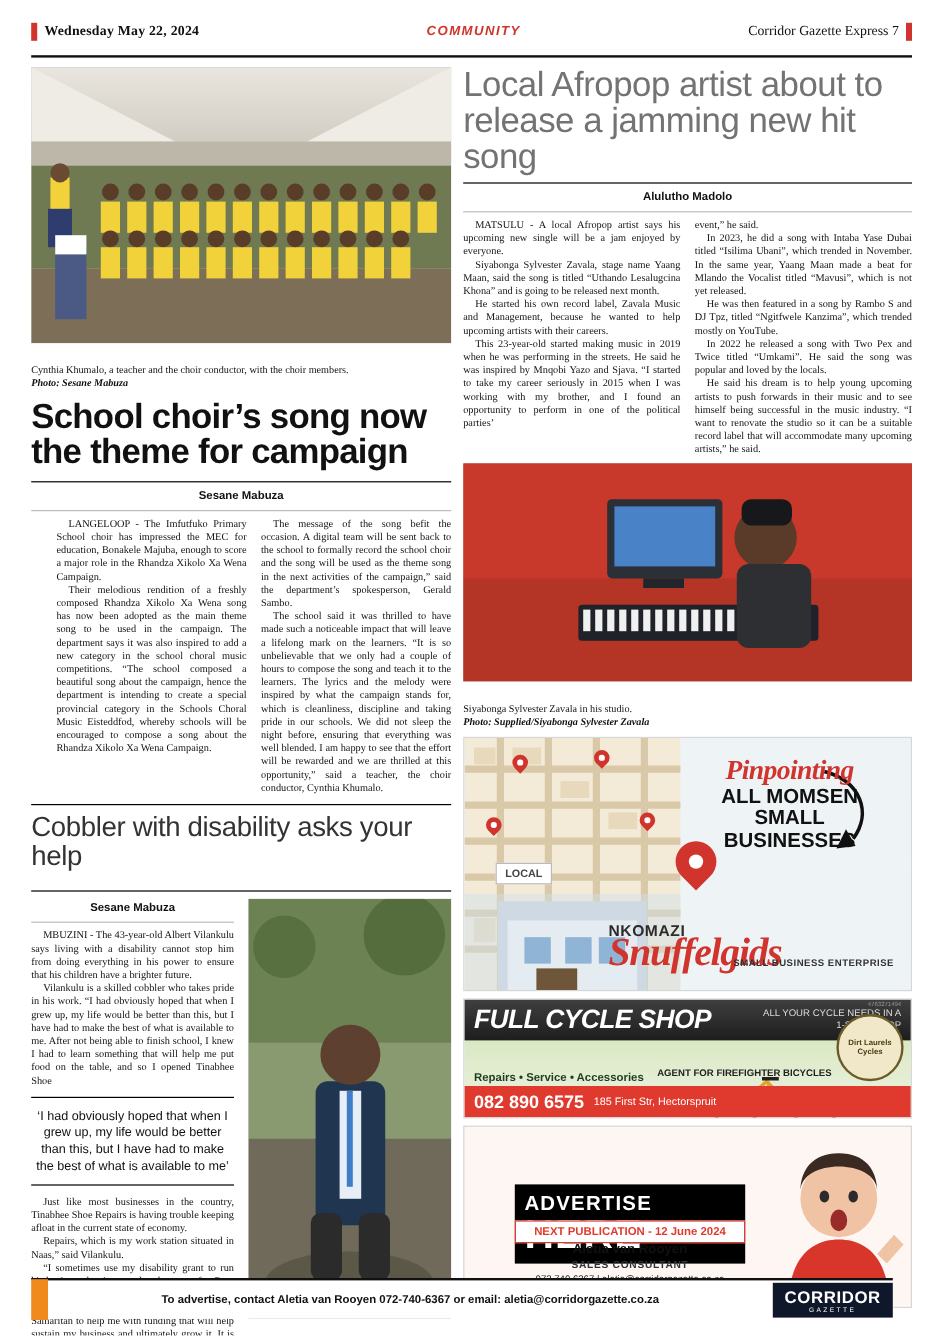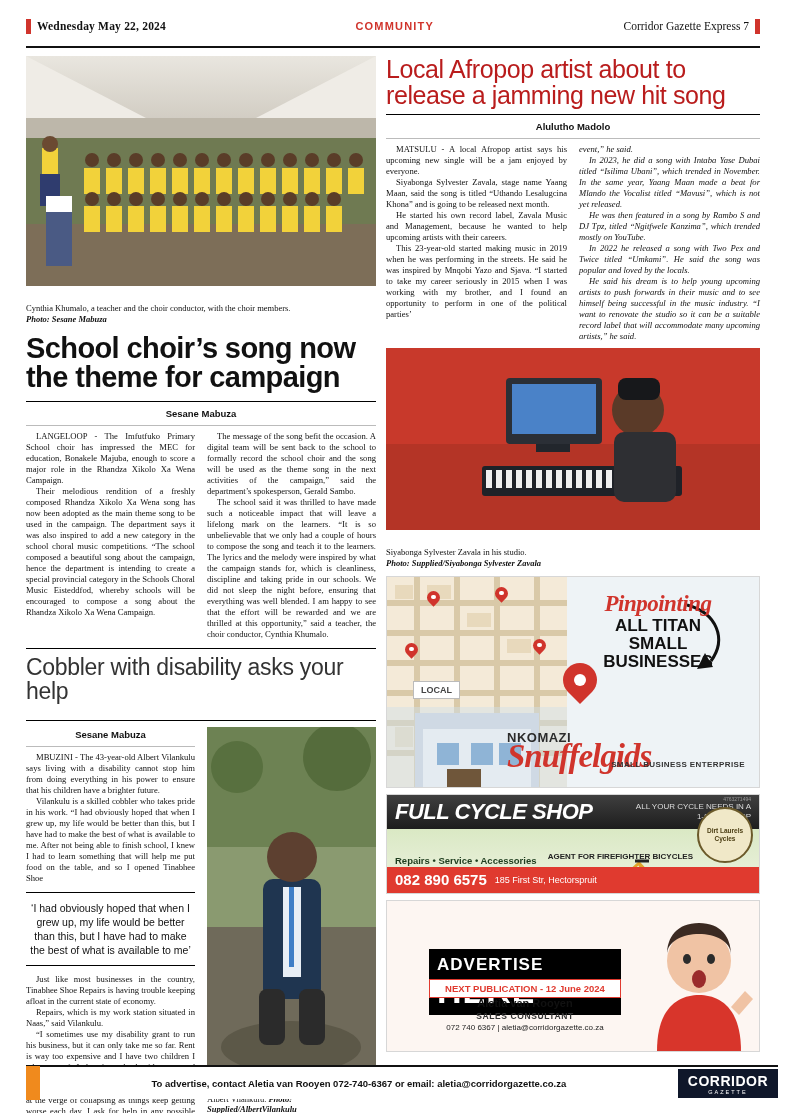--- a/index.html
+++ b/index.html
@@ -25,21 +25,21 @@
     align-items: center;
     justify-content: space-between;
     border-bottom: 2px solid #111;
     padding-bottom: 16px;
     margin-bottom: 8px;
     height: 26px;
   }
   .mh-left { display:flex; align-items:center; gap:6px; }
   .mh-bar { width:5px; height:15px; background:#d0342c; }
   .mh-date { font-family:"Liberation Serif", serif; font-weight:bold; font-size:11.5px; letter-spacing:.2px; }
-  .mh-center { color:#d0342c; font-family:"Liberation Sans", sans-serif; font-size:11px; letter-spacing:1.2px; font-weight:600; }
+  .mh-center { color:#d0342c; font-family:"Liberation Sans", sans-serif; font-size:11px; letter-spacing:1.2px; font-weight:600;font-style:italic; }
   .mh-right { display:flex; align-items:center; gap:6px; font-size:11.5px; }
 
   
   .cols { display:flex; gap:10px; }
   .col { }
   .left-col { width: 350px; }
   .right-col { width: 374px; }
 
   
   .photo { position:relative; overflow:hidden; background:#bdbdbd; }
@@ -93,23 +93,23 @@
     font-family:"Liberation Sans", sans-serif;
     font-size:10.5px;
     line-height:1.35;
     color:#111;
   }
 
   
   .afro-hl {
     font-family:"Liberation Sans", sans-serif;
     font-weight:400;
-    font-size:25px;
+    font-size:29px;
     line-height:1.04;
-    color:#b91c1c;
+    color:#737373;
     margin:0 0 4px 0;
     letter-spacing:-0.4px;
   }
 
   
   .ad { border:1px solid #d7d7d7; }
 
   
   .snuffel {
     position:relative; width:100%; height:212px; overflow:hidden;
@@ -226,21 +226,21 @@
     font-family:"Liberation Sans", sans-serif; font-weight:bold; font-size:8.5px; color:#333; letter-spacing:.6px;
   }
   .advert-contact {
     position:absolute; left:42px; top:122px; width:192px; text-align:center;
     font-family:"Liberation Sans", sans-serif; font-size:8px; color:#222;
   }
   .advert-person { position:absolute; right:2px; bottom:0; width:116px; height:148px; }
 
   
   .footer {
-    position:absolute; left:26px; right:8px; bottom:14px; height:34px;
+    position:absolute; left:26px; right:42px; bottom:14px; height:34px;
     background:#fff; border-top:2px solid #111; display:flex; align-items:center;
   }
   .foot-orange { width:14px; height:34px; background:#f08a1d; }
   .foot-text {
     flex:1; text-align:center;
     font-family:"Liberation Sans", sans-serif; font-weight:bold; font-size:9.5px;
   }
   .foot-logo {
     background:#0f172a; color:#fff; padding:4px 10px 3px 10px; text-align:center;
     font-family:"Liberation Sans", sans-serif; font-weight:bold; font-size:14px; letter-spacing:.5px;
@@ -358,21 +358,21 @@
       </div>
       <div class="cap">Cynthia Khumalo, a teacher and the choir conductor, with the choir members.</div>
       <div class="credit">Photo: Sesane Mabuza</div>
 
       <h1 class="hl">School choir’s song now the theme for campaign</h1>
       <div class="rule"></div>
       <div class="byline">Sesane Mabuza</div>
       <div class="rule-thin"></div>
 
       <div class="cols" style="gap:12px;">
-        <div class="body-text" style="width:169px;">
+        <div class="body-text" style="width:169px;margin-left:21px;">
           <p>LANGELOOP - The Imfutfuko Primary School choir has impressed the MEC for education, Bonakele Majuba, enough to score a major role in the Rhandza Xikolo Xa Wena Campaign.</p>
           <p>Their melodious rendition of a freshly composed Rhandza Xikolo Xa Wena song has now been adopted as the main theme song to be used in the campaign. The department says it was also inspired to add a new category in the school choral music competitions. “The school composed a beautiful song about the campaign, hence the department is intending to create a special provincial category in the Schools Choral Music Eisteddfod, whereby schools will be encouraged to compose a song about the Rhandza Xikolo Xa Wena Campaign.</p>
         </div>
         <div class="body-text" style="width:169px;">
           <p>The message of the song befit the occasion. A digital team will be sent back to the school to formally record the school choir and the song will be used as the theme song in the next activities of the campaign,” said the department’s spokesperson, Gerald Sambo.</p>
           <p>The school said it was thrilled to have made such a noticeable impact that will leave a lifelong mark on the learners. “It is so unbelievable that we only had a couple of hours to compose the song and teach it to the learners. The lyrics and the melody were inspired by what the campaign stands for, which is cleanliness, discipline and taking pride in our schools. We did not sleep the night before, ensuring that everything was well blended. I am happy to see that the effort will be rewarded and we are thrilled at this opportunity,” said a teacher, the choir conductor, Cynthia Khumalo.</p>
         </div>
       </div>
 
       <div class="rule" style="margin-top:8px;"></div>
@@ -428,21 +428,21 @@
       <div class="byline">Alulutho Madolo</div>
       <div class="rule-thin"></div>
 
       <div class="cols" style="gap:12px;">
         <div class="body-text" style="width:181px;">
           <p>MATSULU - A local Afropop artist says his upcoming new single will be a jam enjoyed by everyone.</p>
           <p>Siyabonga Sylvester Zavala, stage name Yaang Maan, said the song is titled “Uthando Lesalugcina Khona” and is going to be released next month.</p>
           <p>He started his own record label, Zavala Music and Management, because he wanted to help upcoming artists with their careers.</p>
           <p>This 23-year-old started making music in 2019 when he was performing in the streets. He said he was inspired by Mnqobi Yazo and Sjava. “I started to take my career seriously in 2015 when I was working with my brother, and I found an opportunity to perform in one of the political parties’</p>
         </div>
-        <div class="body-text" style="width:181px;font-style:italic;">
+        <div class="body-text" style="width:181px;">
           <p style="text-indent:0;">event,” he said.</p>
           <p>In 2023, he did a song with Intaba Yase Dubai titled “Isilima Ubani”, which trended in November. In the same year, Yaang Maan made a beat for Mlando the Vocalist titled “Mavusi”, which is not yet released.</p>
           <p>He was then featured in a song by Rambo S and DJ Tpz, titled “Ngitfwele Kanzima”, which trended mostly on YouTube.</p>
           <p>In 2022 he released a song with Two Pex and Twice titled “Umkami”. He said the song was popular and loved by the locals.</p>
           <p>He said his dream is to help young upcoming artists to push forwards in their music and to see himself being successful in the music industry. “I want to renovate the studio so it can be a suitable record label that will accommodate many upcoming artists,” he said.</p>
         </div>
       </div>
 
       <div class="photo" style="width:374px;height:182px;margin-top:6px;">
         <svg width="374" height="182" viewBox="0 0 374 182" preserveAspectRatio="none">
@@ -519,21 +519,21 @@
 
         <div class="pinmark" style="left:40px; top:14px;"></div>
         <div class="pinmark" style="left:108px; top:10px;"></div>
         <div class="pinmark" style="left:18px; top:66px;"></div>
         <div class="pinmark" style="left:146px; top:62px;"></div>
         <div class="bigpin"></div>
         <div class="local-box">LOCAL</div>
 
         <div class="sn-right">
           <div class="sn-pin-word">Pinpointing</div>
-          <div class="sn-lines">ALL TITAN</div>
+          <div class="sn-lines">ALL MOMSEN</div>
           <div class="sn-lines">SMALL</div>
           <div class="sn-lines">BUSINESSES</div>
         </div>
 
         <div class="sn-nkomazi">NKOMAZI</div>
         <div class="sn-brand">Snuffelgids</div>
         <div class="sn-sub">SMALL BUSINESS ENTERPRISE</div>
       </div>
 
       <div class="ad cycle" style="margin-top:6px;">

